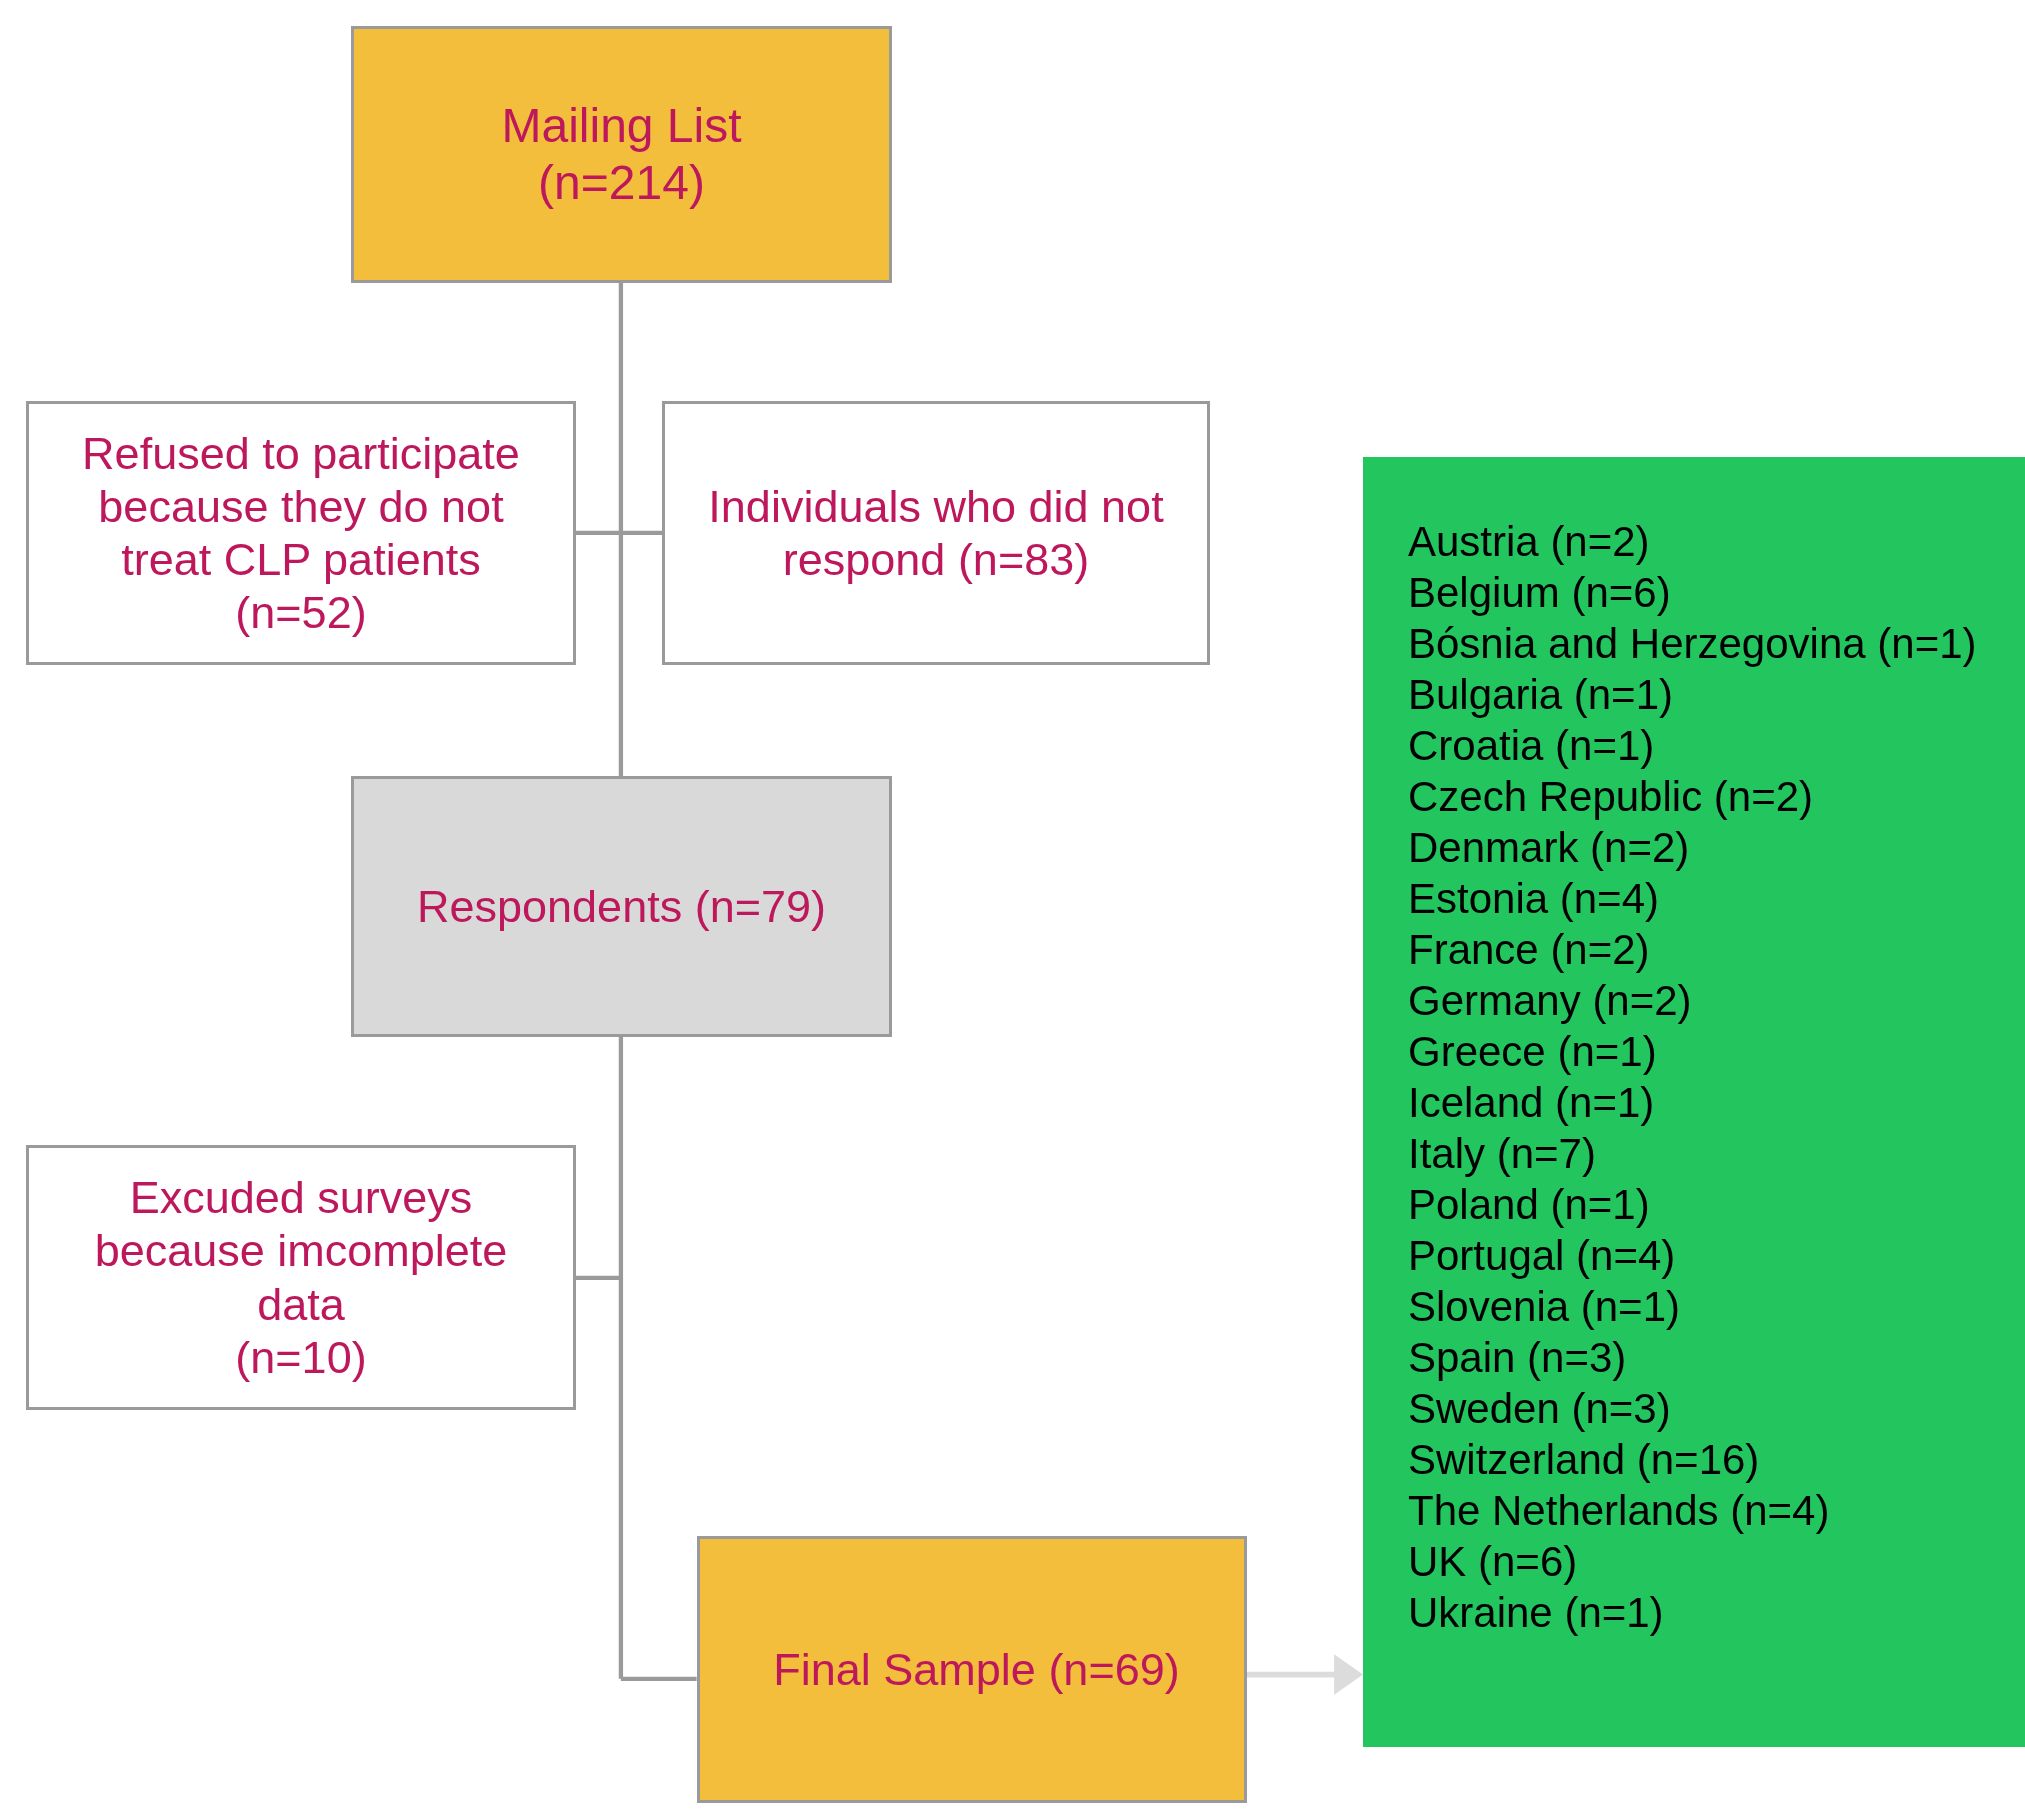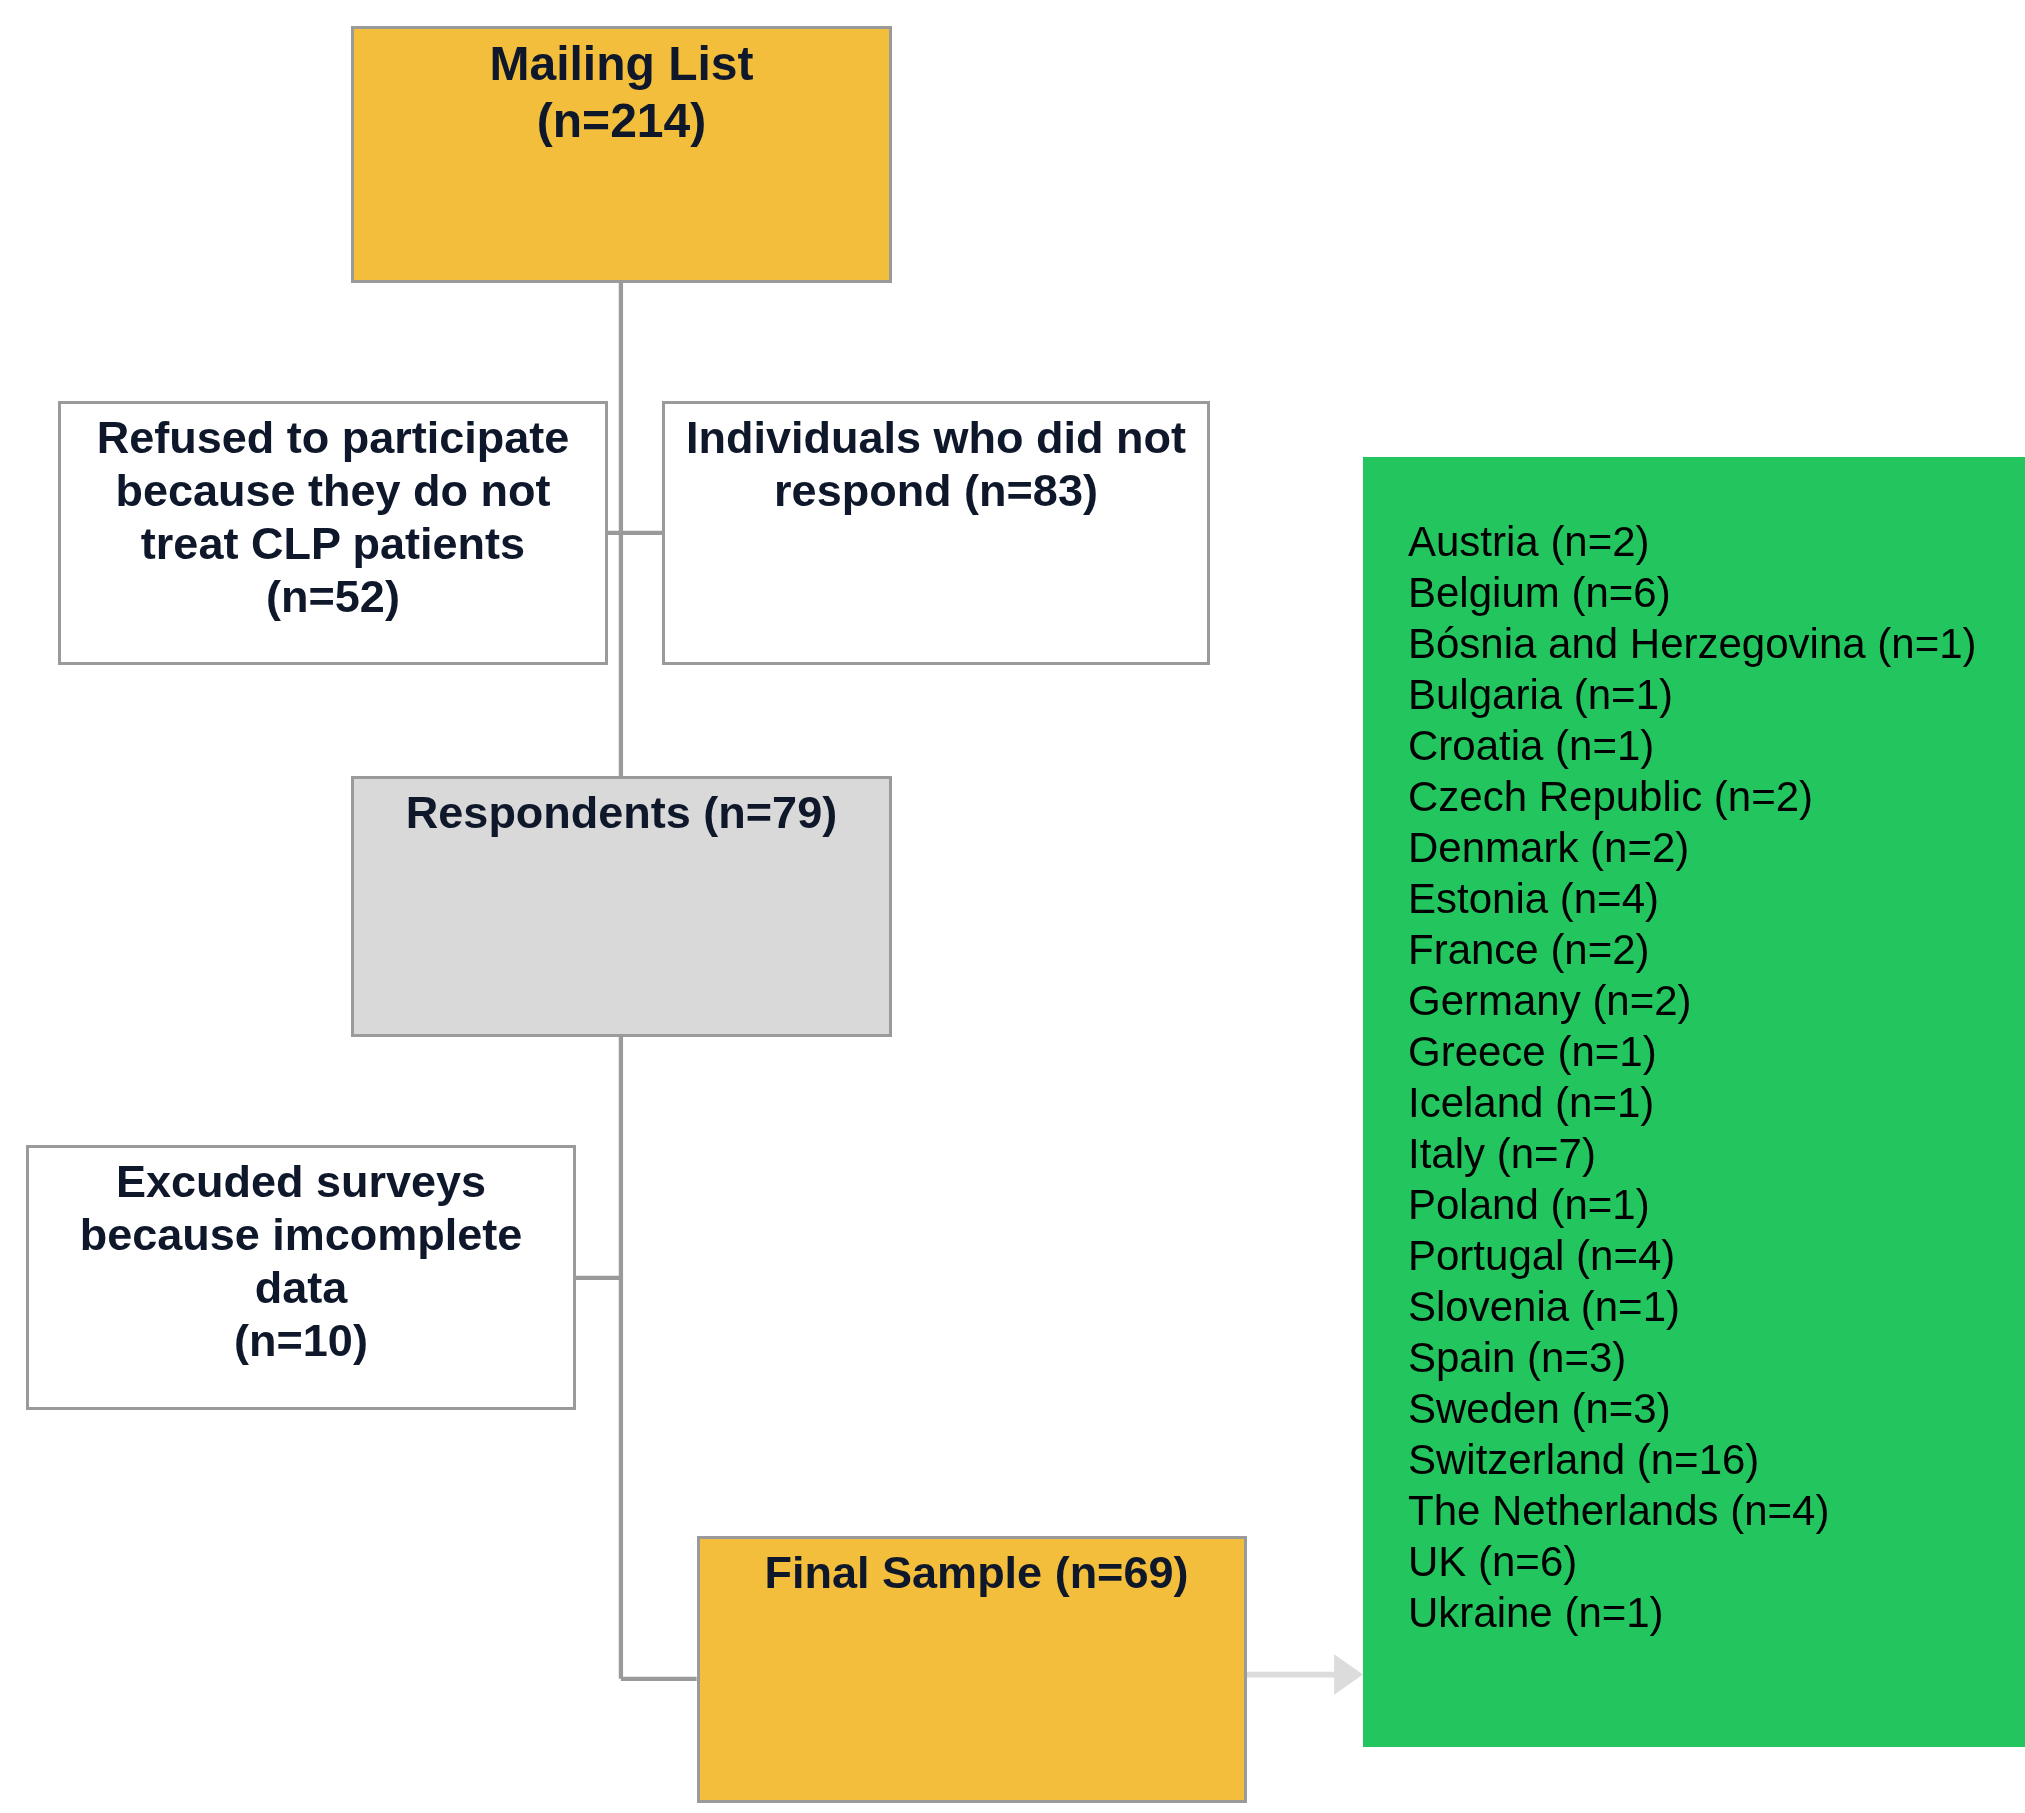--- a/index.html
+++ b/index.html
@@ -20,45 +20,43 @@
     left: 0; top: 0;
     width: 2025px;
     height: 1813px;
     pointer-events: none;
   }
   .node {
     position: absolute;
     box-sizing: border-box;
     border: 3.6px solid #9a9a9a;
     display: flex;
-    align-items: flex-start;
+    align-items: center;
     justify-content: center;
     text-align: center;
-    color: #0f172a;
+    color: #be185d;
     line-height: 1.18;
     padding: 7.2px 13px;
     z-index: 2;
-    font-weight: bold;
   }
   .node .txt {
     width: 100%;
     white-space: pre-line;
   }
   .node-mailing {
     left: 351px; top: 26px;
     width: 541px; height: 257px;
     background: #F2BE3C;
     font-size: 48px;
   }
   .node-refused {
     left: 26px; top: 401px;
     width: 550px; height: 264px;
     background: #ffffff;
     font-size: 45px;
-    margin-left: 32px;
   }
   .node-nonresp {
     left: 662px; top: 401px;
     width: 548px; height: 264px;
     background: #ffffff;
     font-size: 45px;
   }
   .node-respondents {
     left: 351px; top: 776px;
     width: 541px; height: 261px;

